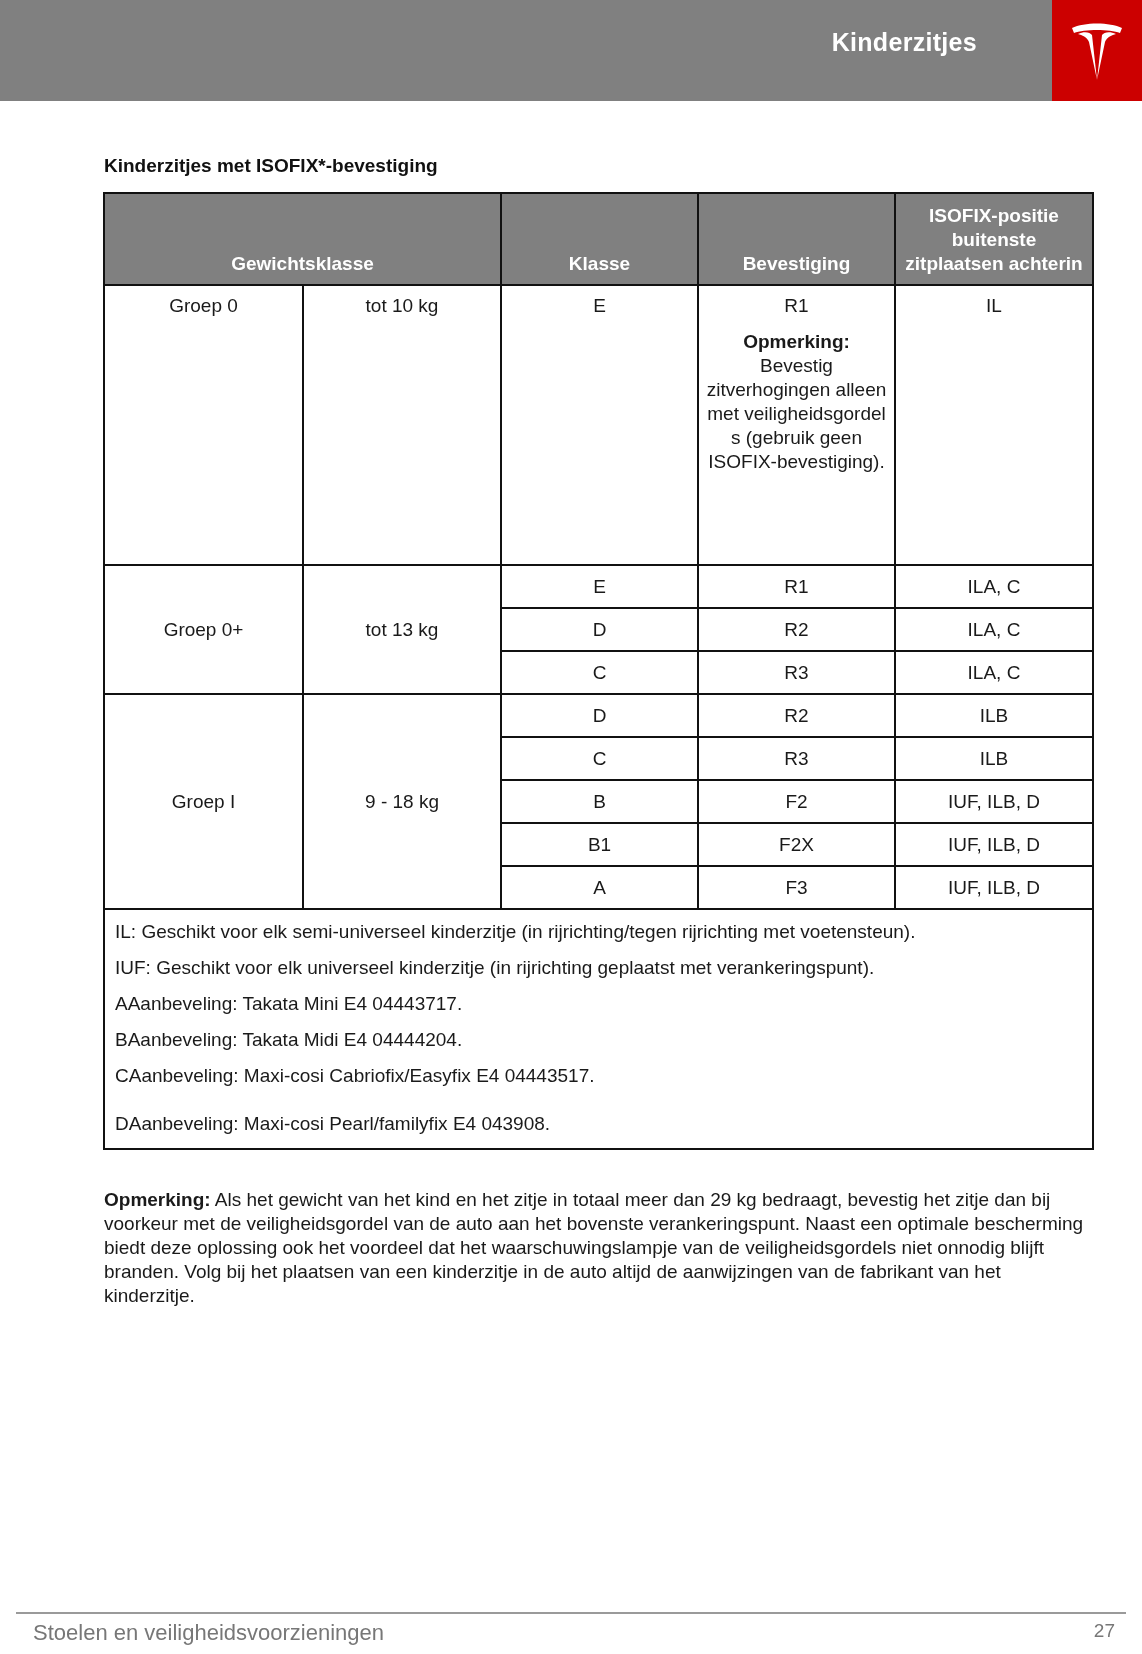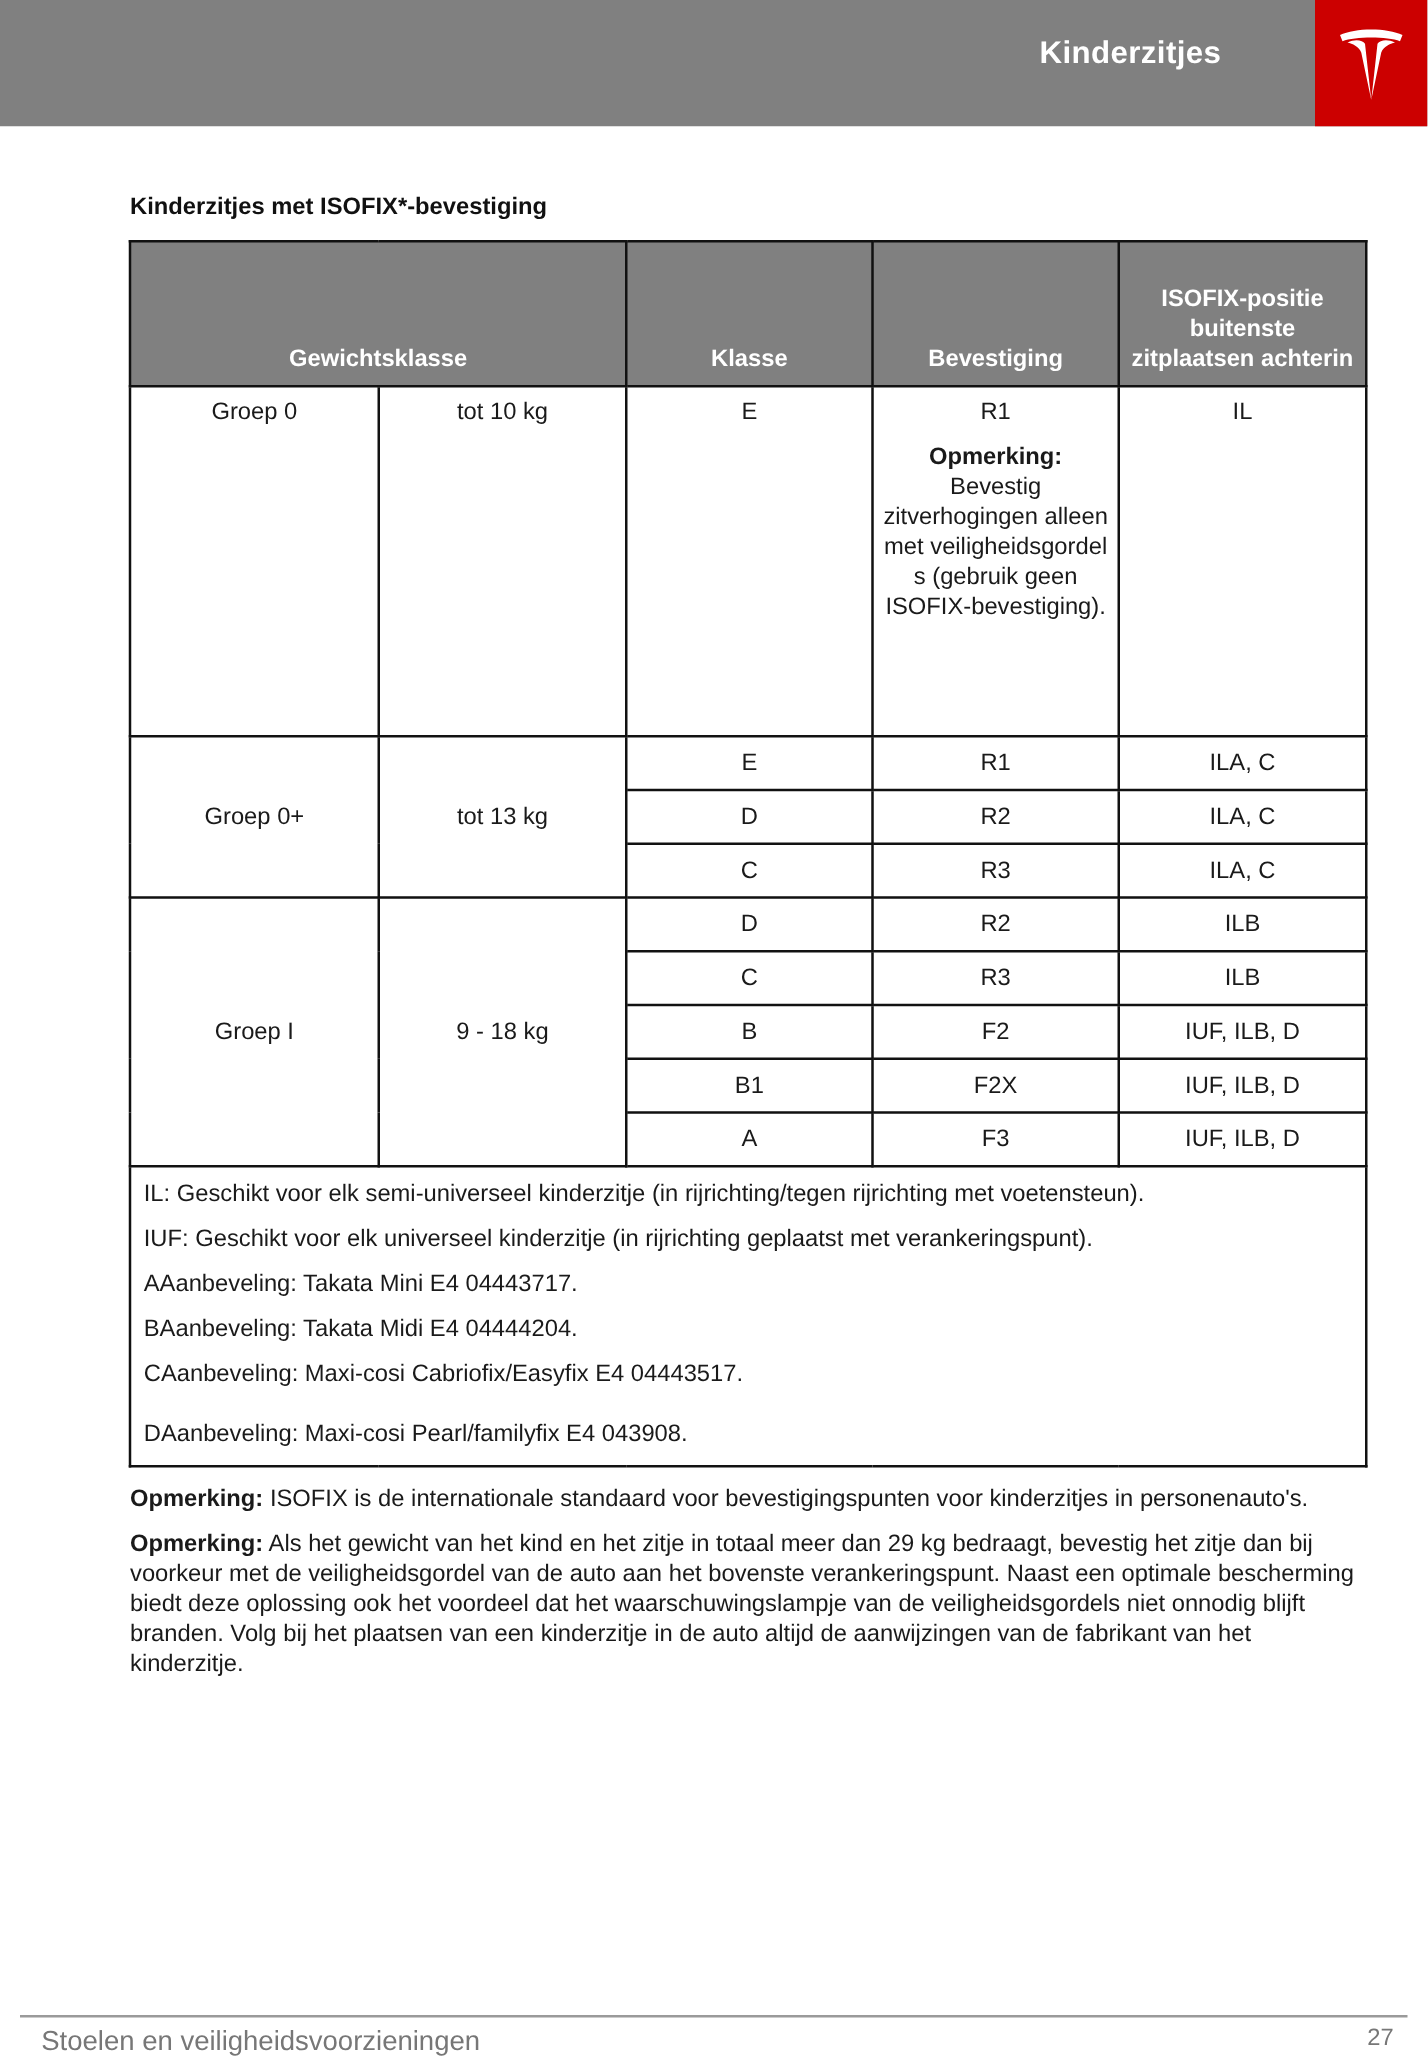--- a/index.html
+++ b/index.html
@@ -12,21 +12,21 @@
 
   .section-title { position: absolute; left: 104px; top: 155px; font-size: 19px; font-weight: bold; color: #111; text-align: center; }
 
   table.isofix { position: absolute; left: 103px; top: 192px; width: 989px; border-collapse: collapse; table-layout: fixed; font-size: 19px; }
   table.isofix col.c1 { width: 199px; }
   table.isofix col.c2 { width: 198px; }
   table.isofix col.c3 { width: 197px; }
   table.isofix col.c4 { width: 197px; }
   table.isofix col.c5 { width: 198px; }
   table.isofix th, table.isofix td { border: 2px solid #111; text-align: center; }
-  table.isofix th { background: #808080; color: #ffffff; font-weight: bold; vertical-align: bottom; padding: 6px 8px 8px; line-height: 24px; height: 116px; }
+  table.isofix th { background: #808080; color: #ffffff; font-weight: bold; vertical-align: bottom; padding: 6px 8px 8px; line-height: 24px; height: 92px; }
   table.isofix td { height: 43px; vertical-align: middle; padding: 0 6px; line-height: 24px; color: #1a1a1a; }
   table.isofix td.top { vertical-align: top; padding-top: 8px; }
   table.isofix tr.g0 td { height: 280px; }
   .note-cell-label { font-weight: bold; display: block; margin-top: 12px; }
   .note-cell-text { display: block; }
 
   table.isofix td.legend-cell { text-align: left; vertical-align: top; padding: 10px 10px 10px 10px; height: auto; }
   .legend-line { display: block; line-height: 24px; margin-bottom: 12px; font-size: 19px; }
   .legend-line:last-child { margin-bottom: 2px; margin-top: 24px; }
 
@@ -135,19 +135,18 @@
         <span class="legend-line">AAanbeveling: Takata Mini E4 04443717.</span>
         <span class="legend-line">BAanbeveling: Takata Midi E4 04444204.</span>
         <span class="legend-line">CAanbeveling: Maxi-cosi Cabriofix/Easyfix E4 04443517.</span>
         <span class="legend-line">DAanbeveling: Maxi-cosi Pearl/familyfix E4 043908.</span>
       </td>
     </tr>
   </tbody>
 </table>
 
 <div class="notes">
-  <p><b>Opmerking:</b><span> ISOFIX is de internationale standaard voor bevestigingspunten voor kinderzitjes in personenauto's.</span></p>
   <p><b>Opmerking:</b><span> Als het gewicht van het kind en het zitje in totaal meer dan 29 kg bedraagt, bevestig het zitje dan bij voorkeur met de veiligheidsgordel van de auto aan het bovenste verankeringspunt. Naast een optimale bescherming biedt deze oplossing ook het voordeel dat het waarschuwingslampje van de veiligheidsgordels niet onnodig blijft branden. Volg bij het plaatsen van een kinderzitje in de auto altijd de aanwijzingen van de fabrikant van het kinderzitje.</span></p>
 </div>
 
 <div class="footer-rule"></div>
 <div class="footer-left">Stoelen en veiligheidsvoorzieningen</div>
 <div class="footer-right">27</div>
 
 </body></html>

